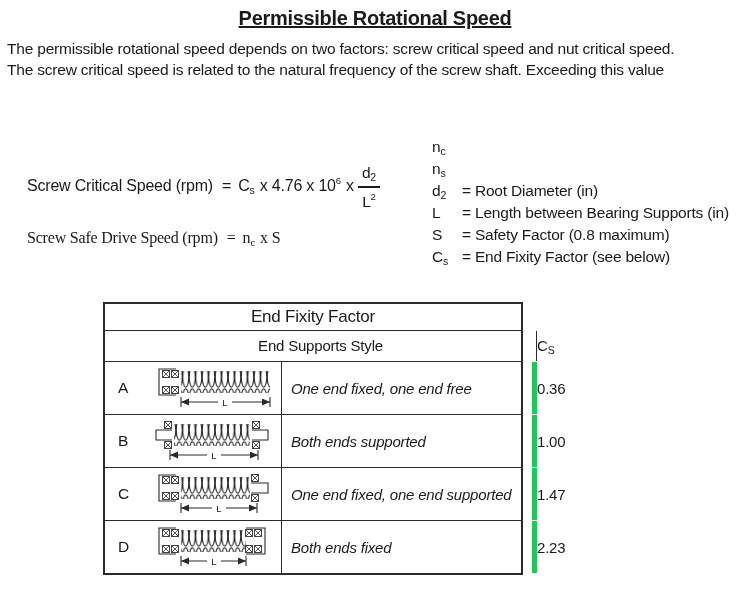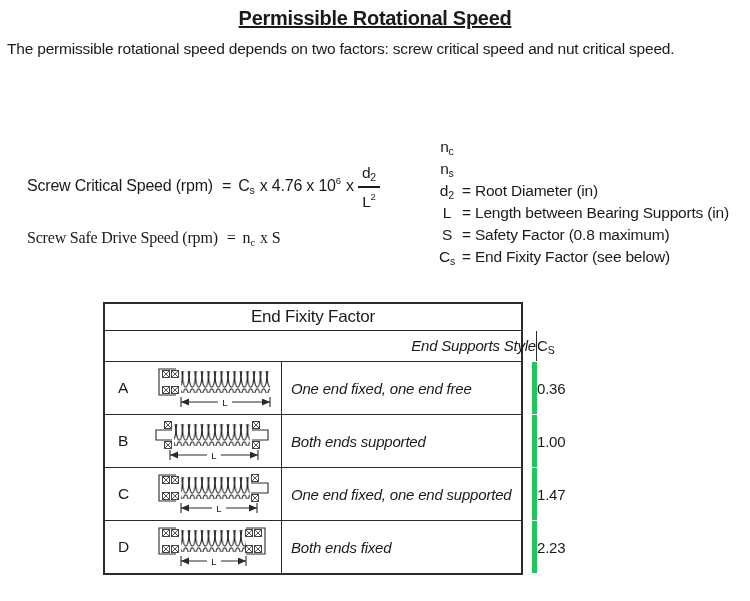--- a/index.html
+++ b/index.html
@@ -33,38 +33,37 @@
   .frac {
     display: inline-flex; flex-direction: column; align-items: center;
     vertical-align: middle; margin-left: 4px; line-height: normal;
   }
   .frac .num, .frac .den { font-size: 15.5px; line-height: 17px; padding: 0 4px; }
   .frac .bar { height: 1.5px; background: #1a1a1a; align-self: stretch; }
   
   .defs {
     position: absolute; left: 432px; top: 136px;
     font-size: 15.5px;
-    text-align: center;
   }
   .defrow { display: flex; height: 22px; line-height: 22px; }
   .defrow .sym { width: 30px; flex: 0 0 30px; }
   
   .fixtable {
     position: absolute; left: 103px; top: 302px; width: 420px;
     border: 2px solid #2a2a2a;
     font-size: 15px;
   }
   .t-title {
     height: 26px; line-height: 26px; text-align: center;
     font-size: 17px;
   }
   .t-head { display: flex; height: 31px; border-top: 1px solid #2a2a2a; }
   .t-head-left {
     width: 432px; flex: 0 0 432px; border-right: 1px solid #2a2a2a;
-    text-align: right; line-height: 30px; font-style: italic;
+    text-align: center; line-height: 30px;
   }
   .t-head-cs { flex: 1; text-align: center; line-height: 30px; }
   .t-row { display: flex; height: 53px; border-top: 1px solid #2a2a2a; align-items: stretch; }
   .c-left {
     width: 177px; flex: 0 0 177px; border-right: 1px solid #2a2a2a;
     display: flex; align-items: center; padding-left: 13px;
   }
   .c-letter { width: 26px; font-size: 15.5px; }
   .c-diagram { margin-left: 6px; }
   .c-desc {
@@ -92,20 +91,21 @@
     <marker id="dimarr" markerUnits="userSpaceOnUse" markerWidth="9" markerHeight="8" refX="8" refY="3.5" orient="auto-start-reverse">
       <path d="M0,0 L8,3.5 L0,7 Z" fill="#2a2a2a"></path>
     </marker>
   </defs>
 </svg>
 
 <h1 class="page-title">Permissible Rotational Speed</h1>
 
 <div class="intro">
   <div>The permissible rotational speed depends on two factors: screw critical speed and nut critical speed.</div>
+  <div>The screw critical speed is related to the natural frequency of the screw shaft. Exceeding this value</div>
 </div>
 
 <div class="formula f1">
   <span>Screw Critical Speed (rpm)</span><span class="eq">=</span><span>C</span><sub>s</sub><span class="m">x 4.76 x 10</span><sup>6</sup><span class="m">x</span><span class="frac">
       <span class="num"><span>d</span><sub>2</sub></span>
       <span class="bar"></span>
       <span class="den"><span>L</span><sup>2</sup></span>
     </span>
 </div>
 

